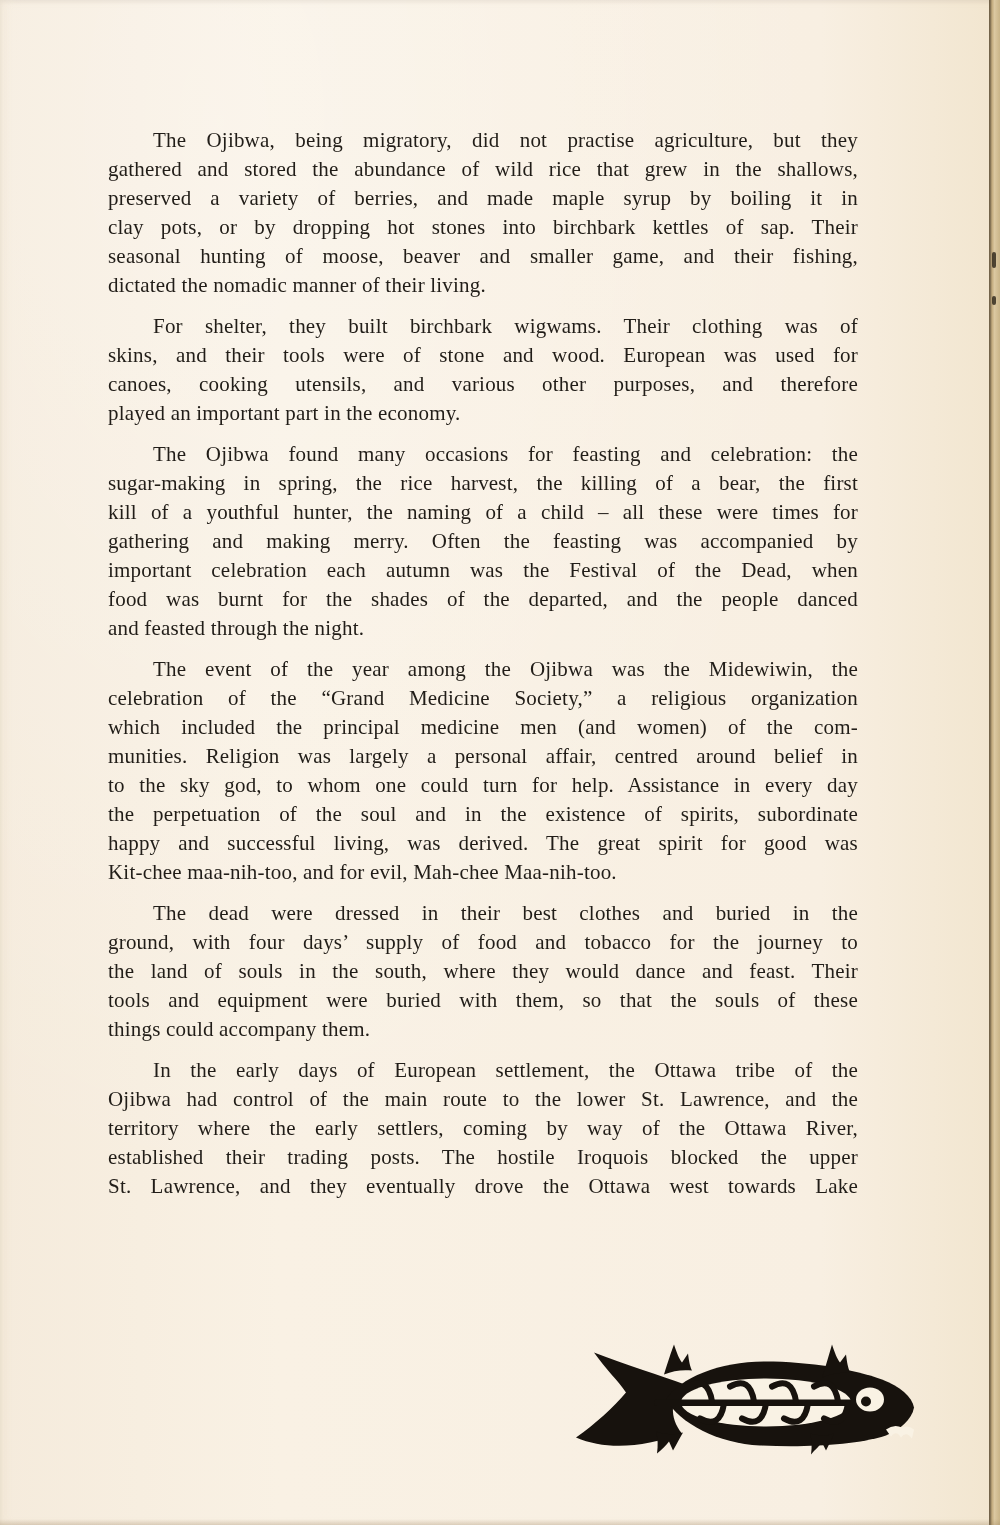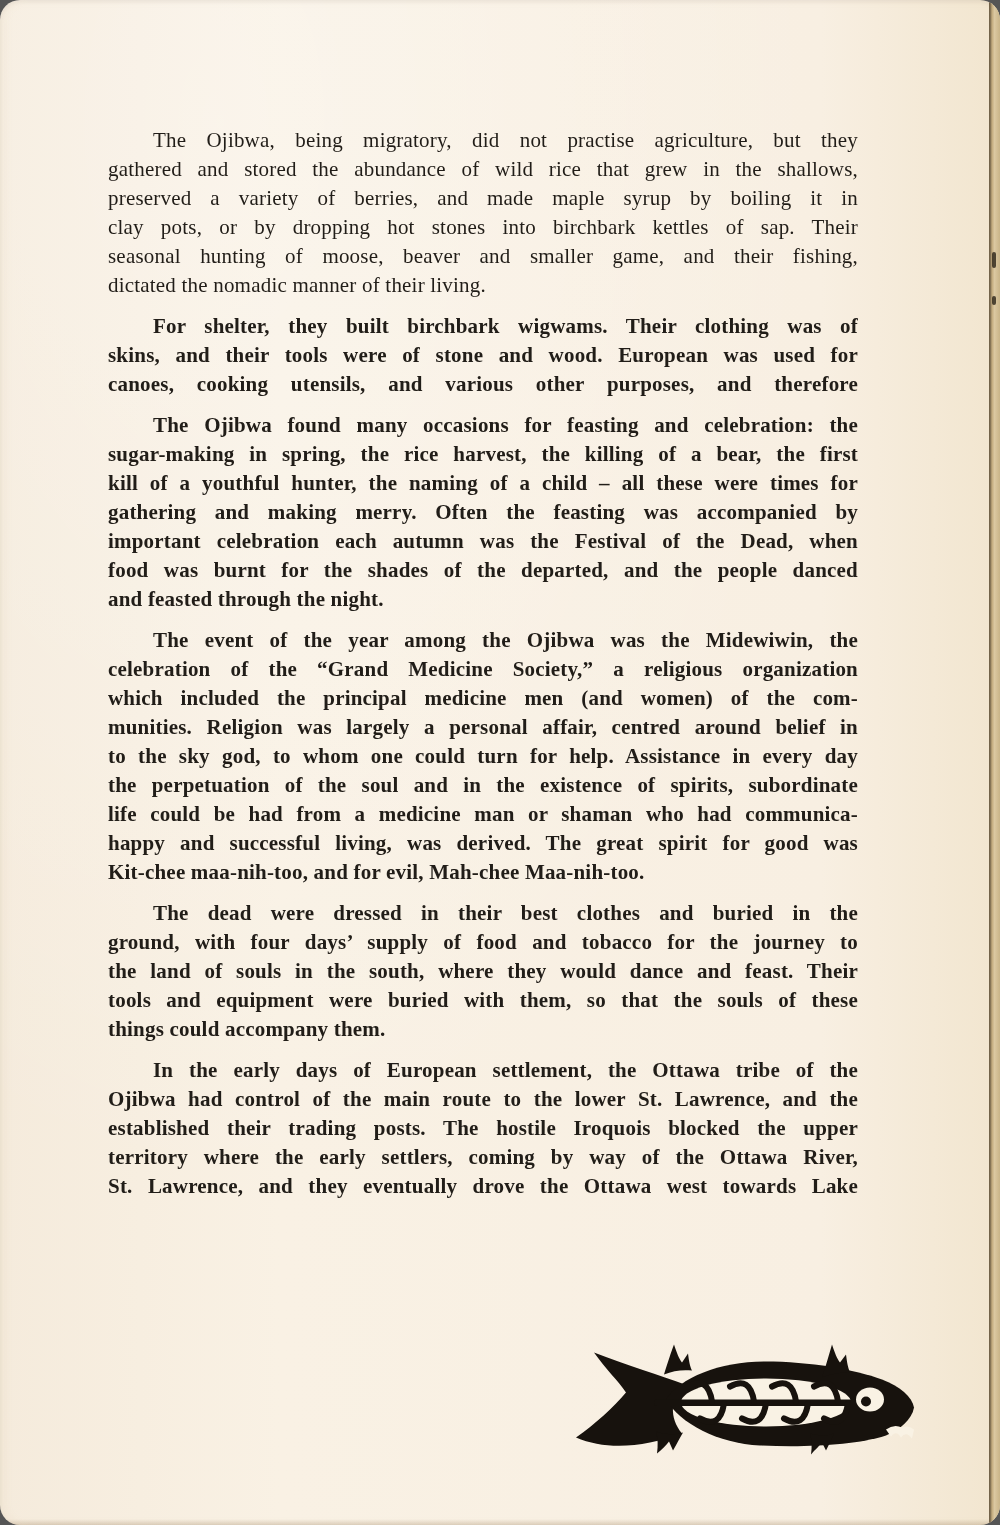--- a/index.html
+++ b/index.html
@@ -8,30 +8,29 @@
     width: 1000px;
     height: 1525px;
     background:
       radial-gradient(ellipse at 22% 8%, rgba(255,255,255,0.30), rgba(255,255,255,0) 55%),
       linear-gradient(to right, #f5ebdc 0%, #f9f1e4 28%, #f8efe2 82%, #f2e6d0 99%),
       var(--bg, #f8f0e2);
     box-shadow: inset 0 2px 4px rgba(0,0,0,0.05), inset 4px 0 10px rgba(190,160,120,0.08);
     overflow: hidden;
     font-family: "Liberation Serif", "DejaVu Serif", serif;
     color: var(--ink, #211d18);
-    border-radius: 20px;
   }
   .text-block {
     position: absolute;
     left: 108px;
     top: 126px;
     width: 750px;
   }
   .para { margin: 0 0 0 0; }
-  .para + .para { margin-top: 12px; font-weight: bold; }
+  .para + .para { margin-top: 12px; }
   .line {
     height: 29px;
     line-height: 29px;
     font-size: 21px;
     letter-spacing: 0.2px;
     text-align: justify;
     text-align-last: justify;
     overflow: hidden;
     white-space: normal;
   }
@@ -82,53 +81,53 @@
         <div class="line">gathered and stored the abundance of wild rice that grew in the shallows,</div>
         <div class="line">preserved a variety of berries, and made maple syrup by boiling it in</div>
         <div class="line">clay pots, or by dropping hot stones into birchbark kettles of sap. Their</div>
         <div class="line">seasonal hunting of moose, beaver and smaller game, and their fishing,</div>
         <div class="line last">dictated the nomadic manner of their living.</div>
       </div>
       <div class="para">
         <div class="line first">For shelter, they built birchbark wigwams. Their clothing was of</div>
         <div class="line">skins, and their tools were of stone and wood. European was used for</div>
         <div class="line">canoes, cooking utensils, and various other purposes, and therefore</div>
+        <div class="line last">played an important part in the economy.</div>
       </div>
       <div class="para">
         <div class="line first">The Ojibwa found many occasions for feasting and celebration: the</div>
         <div class="line">sugar-making in spring, the rice harvest, the killing of a bear, the first</div>
         <div class="line">kill of a youthful hunter, the naming of a child – all these were times for</div>
         <div class="line">gathering and making merry. Often the feasting was accompanied by</div>
         <div class="line">important celebration each autumn was the Festival of the Dead, when</div>
         <div class="line">food was burnt for the shades of the departed, and the people danced</div>
         <div class="line last">and feasted through the night.</div>
       </div>
       <div class="para">
         <div class="line first">The event of the year among the Ojibwa was the Midewiwin, the</div>
         <div class="line">celebration of the “Grand Medicine Society,” a religious organization</div>
         <div class="line">which included the principal medicine men (and women) of the com-</div>
         <div class="line">munities. Religion was largely a personal affair, centred around belief in</div>
         <div class="line">to the sky god, to whom one could turn for help. Assistance in every day</div>
         <div class="line">the perpetuation of the soul and in the existence of spirits, subordinate</div>
-        <div class="line">life could be had from a medicine man or shaman who had communica-</div>
         <div class="line">happy and successful living, was derived. The great spirit for good was</div>
         <div class="line last">Kit-chee maa-nih-too, and for evil, Mah-chee Maa-nih-too.</div>
       </div>
       <div class="para">
         <div class="line first">The dead were dressed in their best clothes and buried in the</div>
         <div class="line">ground, with four days’ supply of food and tobacco for the journey to</div>
         <div class="line">the land of souls in the south, where they would dance and feast. Their</div>
         <div class="line">tools and equipment were buried with them, so that the souls of these</div>
         <div class="line last">things could accompany them.</div>
       </div>
       <div class="para">
         <div class="line first">In the early days of European settlement, the Ottawa tribe of the</div>
         <div class="line">Ojibwa had control of the main route to the lower St. Lawrence, and the</div>
+        <div class="line">territory where the early settlers, coming by way of the Ottawa River,</div>
         <div class="line">established their trading posts. The hostile Iroquois blocked the upper</div>
-        <div class="line">territory where the early settlers, coming by way of the Ottawa River,</div>
         <div class="line">St. Lawrence, and they eventually drove the Ottawa west towards Lake</div>
       </div>
     </main>
 
   <figure class="illustration">
     <svg viewBox="0 0 360 125" xmlns="http://www.w3.org/2000/svg">
 
       <path fill="currentColor" d="M 115 45
            C 90 36, 58 26, 24 13
            C 36 30, 48 41, 56 53

